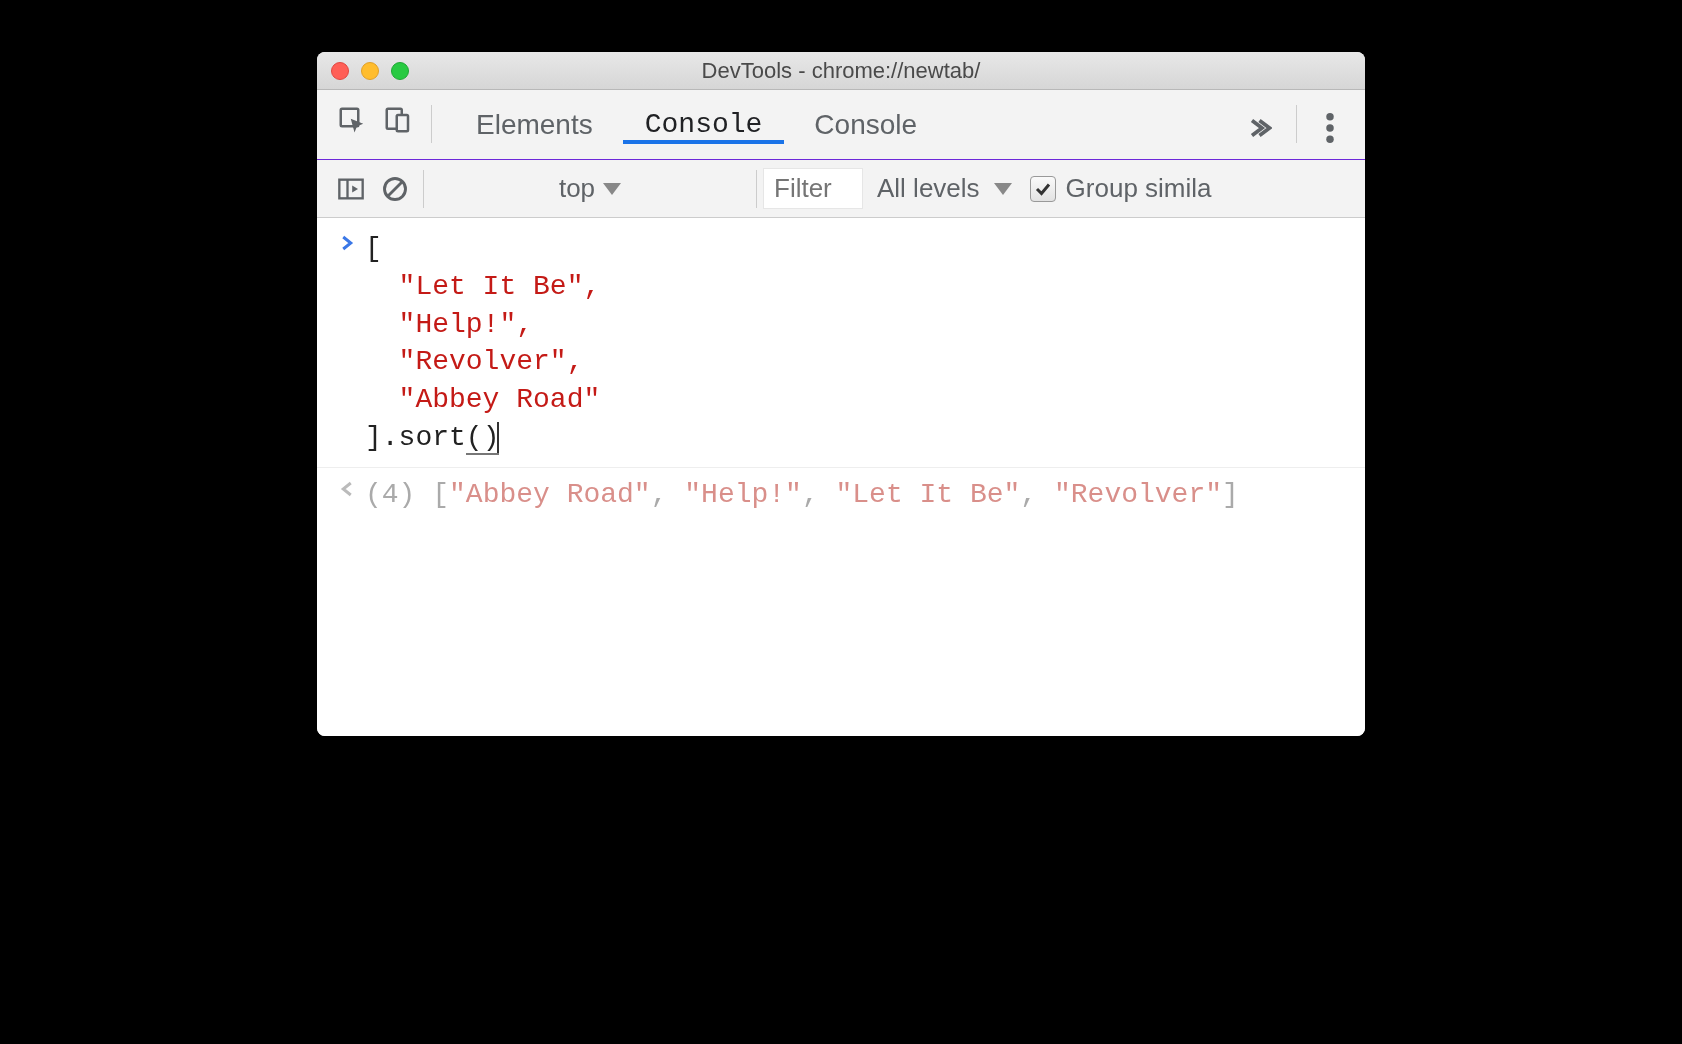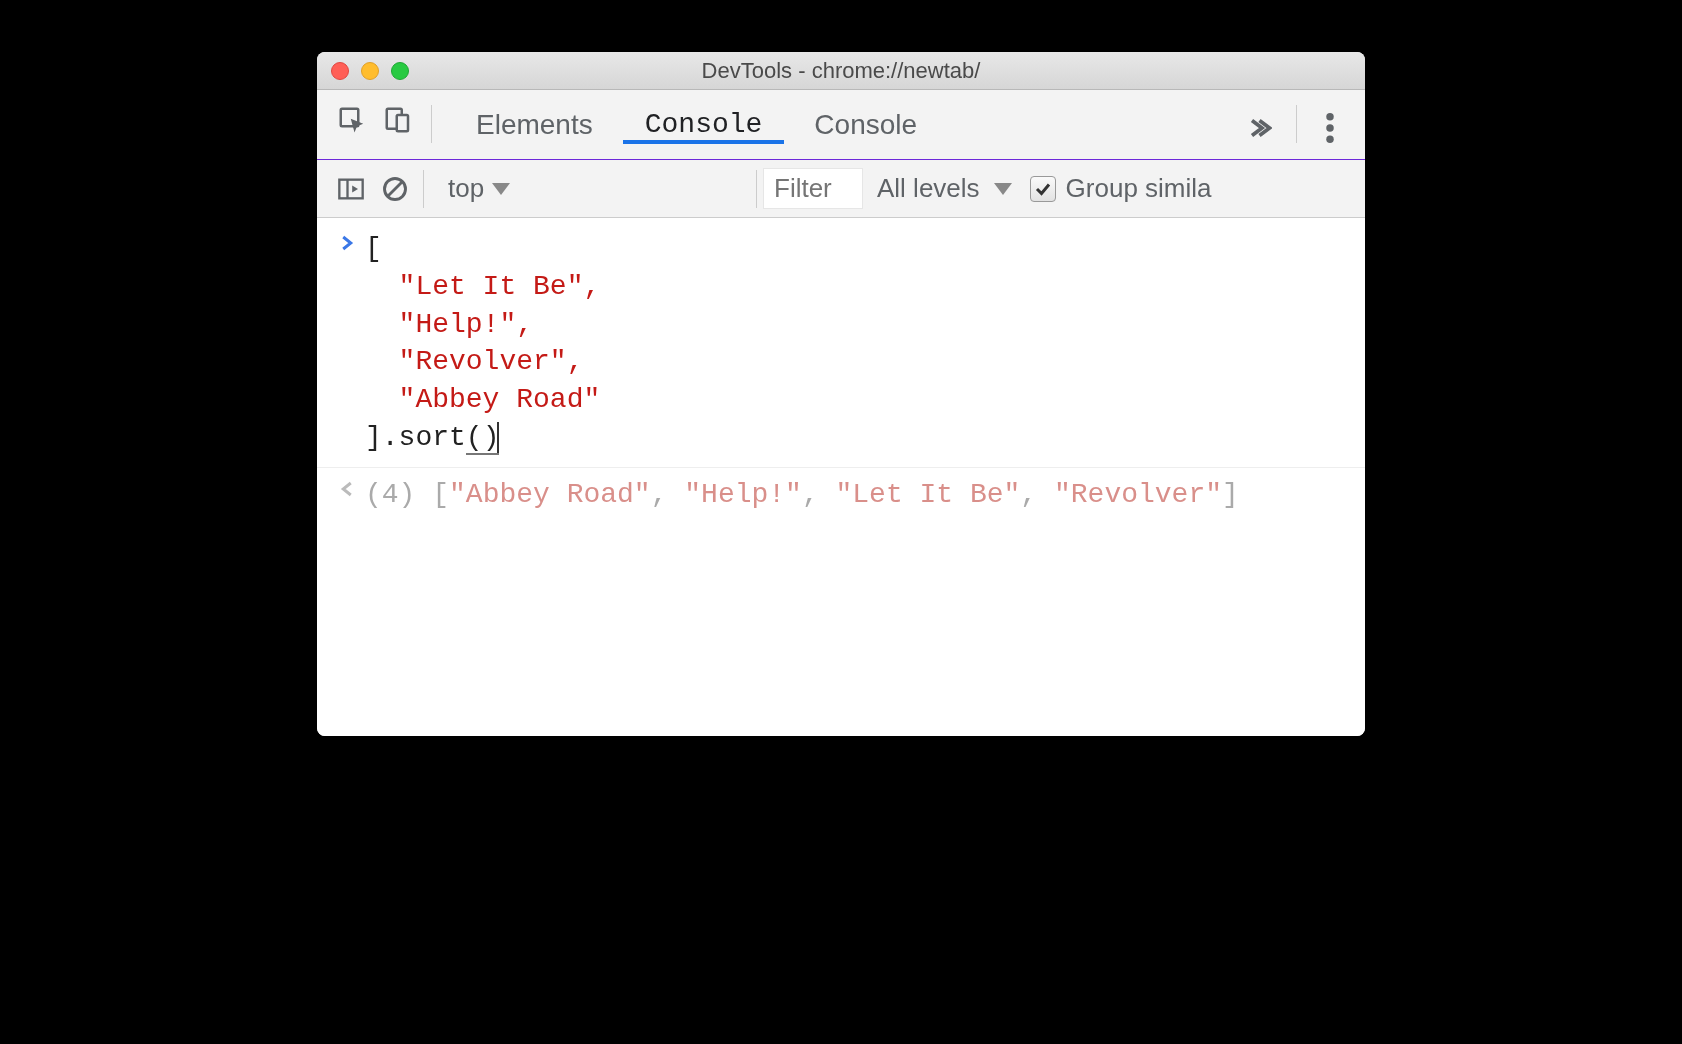--- a/index.html
+++ b/index.html
@@ -132,21 +132,21 @@
       cursor: pointer;
     }
     .ctx-select {
       display: flex;
       align-items: center;
       gap: 8px;
       padding: 0 18px;
       cursor: pointer;
       flex: 0 0 auto;
       width: 320px;
-      justify-content: flex-start;
+      justify-content: center;
     }
     .filter-input {
       background: #fff;
       border: 1px solid #e6e6e6;
       padding: 4px 10px;
       font-size: 26px;
       color: #a16207;
       width: 100px;
       margin-right: 14px;
     }

